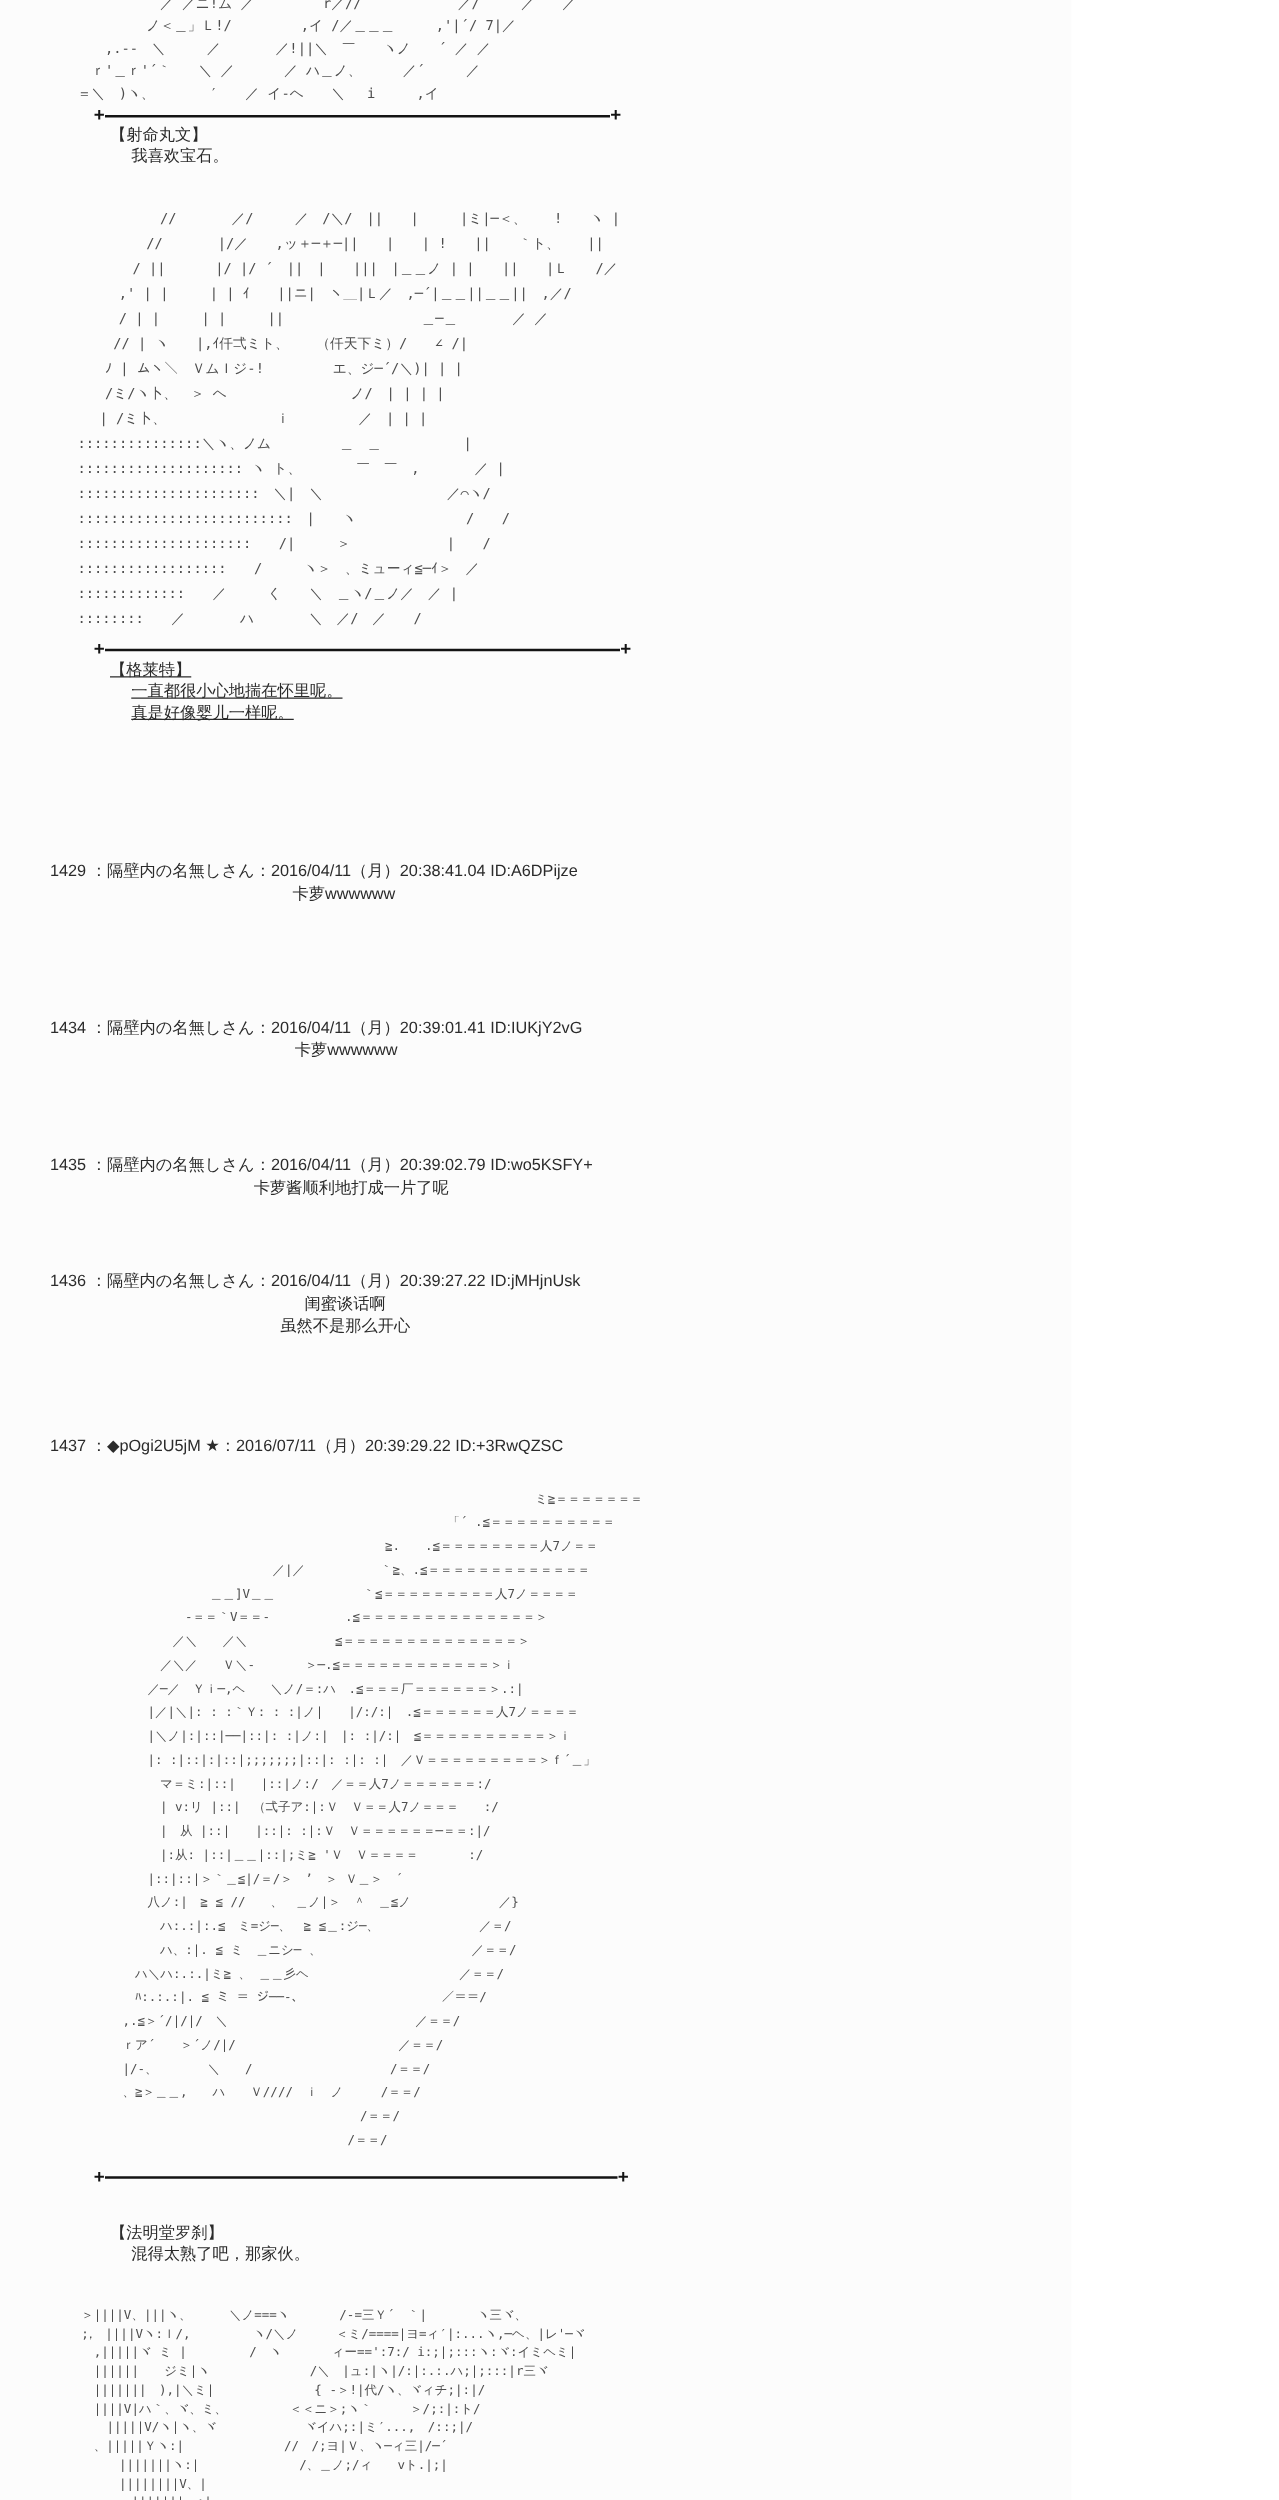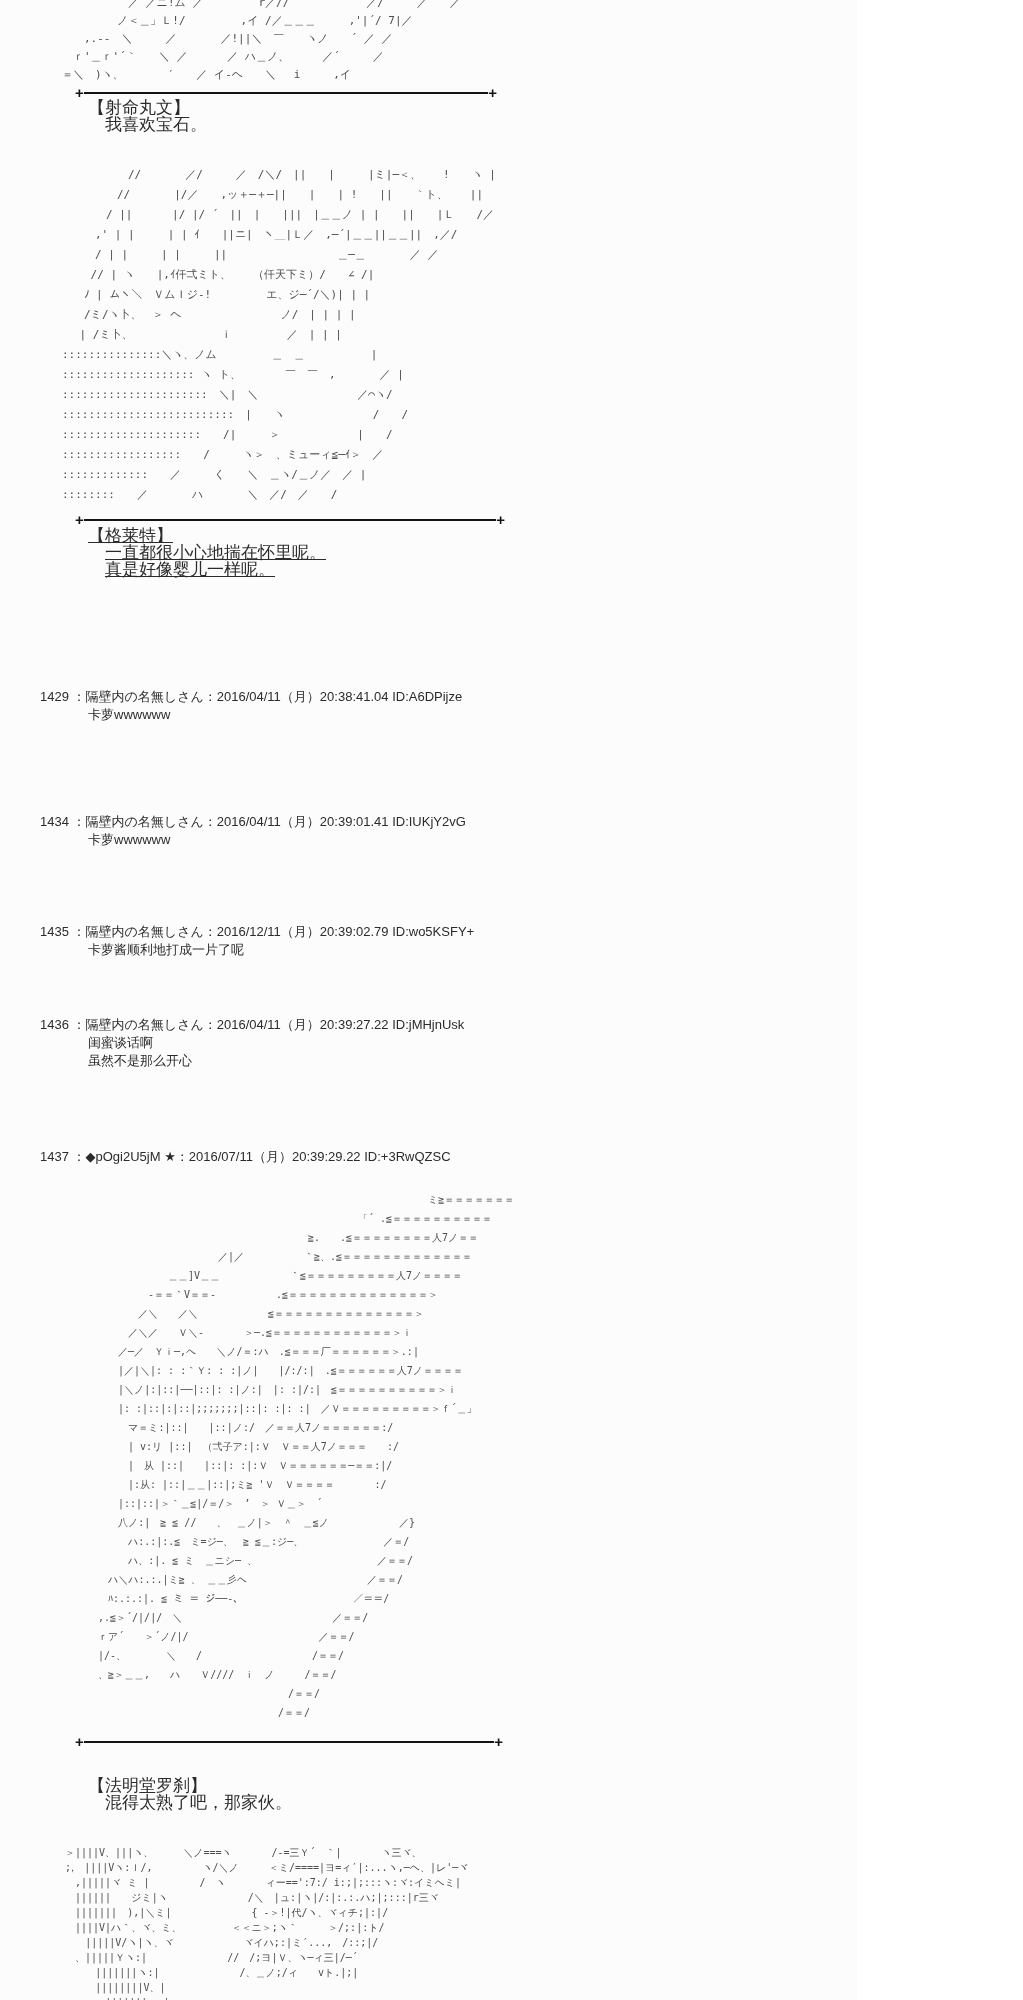--- a/index.html
+++ b/index.html
@@ -34,24 +34,24 @@
     font-size:15px;
     font-weight:bold;
     color:#141414;
     line-height:14px;
   }
   .divider .line{
     flex:1;
     height:2px;
     background:#141414;
   }
-  .dialog{position:absolute;font-size:17px;line-height:17px;}
+  .dialog{position:absolute;font-size:13px;line-height:17px;}
   .dialog-name{font-weight:normal;}
   .dialog-body{margin-left:17px;white-space:pre-line;}
-  .post{position:absolute;left:40px;font-size:13px;line-height:18px;}
+  .post{position:absolute;left:40px;font-size:13px;line-height:18px;text-align:center;}
   .post-header{white-space:pre;}
   .post-body{margin-left:48px;white-space:pre-line;}
 </style>
 </head>
 <body>
 
 <div class="page">
 
   <pre id="aa-top" class="aa">　　　　　　／ ／ニ!ム ／　　　　　r／//　　　　　　　／/　　　／　　／
 　　　　　ノ＜＿」Ｌ!/　　　　　,イ /／＿＿＿　　　,'|´/ 7|／
@@ -104,21 +104,21 @@
     <div class="post-header">1429 ：隔壁内の名無しさん：2016/04/11（月）20:38:41.04 ID:A6DPijze</div>
     <div class="post-body">卡萝wwwwww</div>
   </div>
 
   <div class="post" style="top:813px;">
     <div class="post-header">1434 ：隔壁内の名無しさん：2016/04/11（月）20:39:01.41 ID:IUKjY2vG</div>
     <div class="post-body">卡萝wwwwww</div>
   </div>
 
   <div class="post" style="top:923px;">
-    <div class="post-header">1435 ：隔壁内の名無しさん：2016/12/11（月）20:39:02.79 ID:wo5KSFY+</div>
+    <div class="post-header">1435 ：隔壁内の名無しさん：2016/04/11（月）20:39:02.79 ID:wo5KSFY+</div>
     <div class="post-body">卡萝酱顺利地打成一片了呢</div>
   </div>
 
   <div class="post" style="top:1016px;">
     <div class="post-header">1436 ：隔壁内の名無しさん：2016/04/11（月）20:39:27.22 ID:jMHjnUsk</div>
     <div class="post-body">闺蜜谈话啊
 虽然不是那么开心</div>
   </div>
 
   <div class="post" style="top:1148px;">

